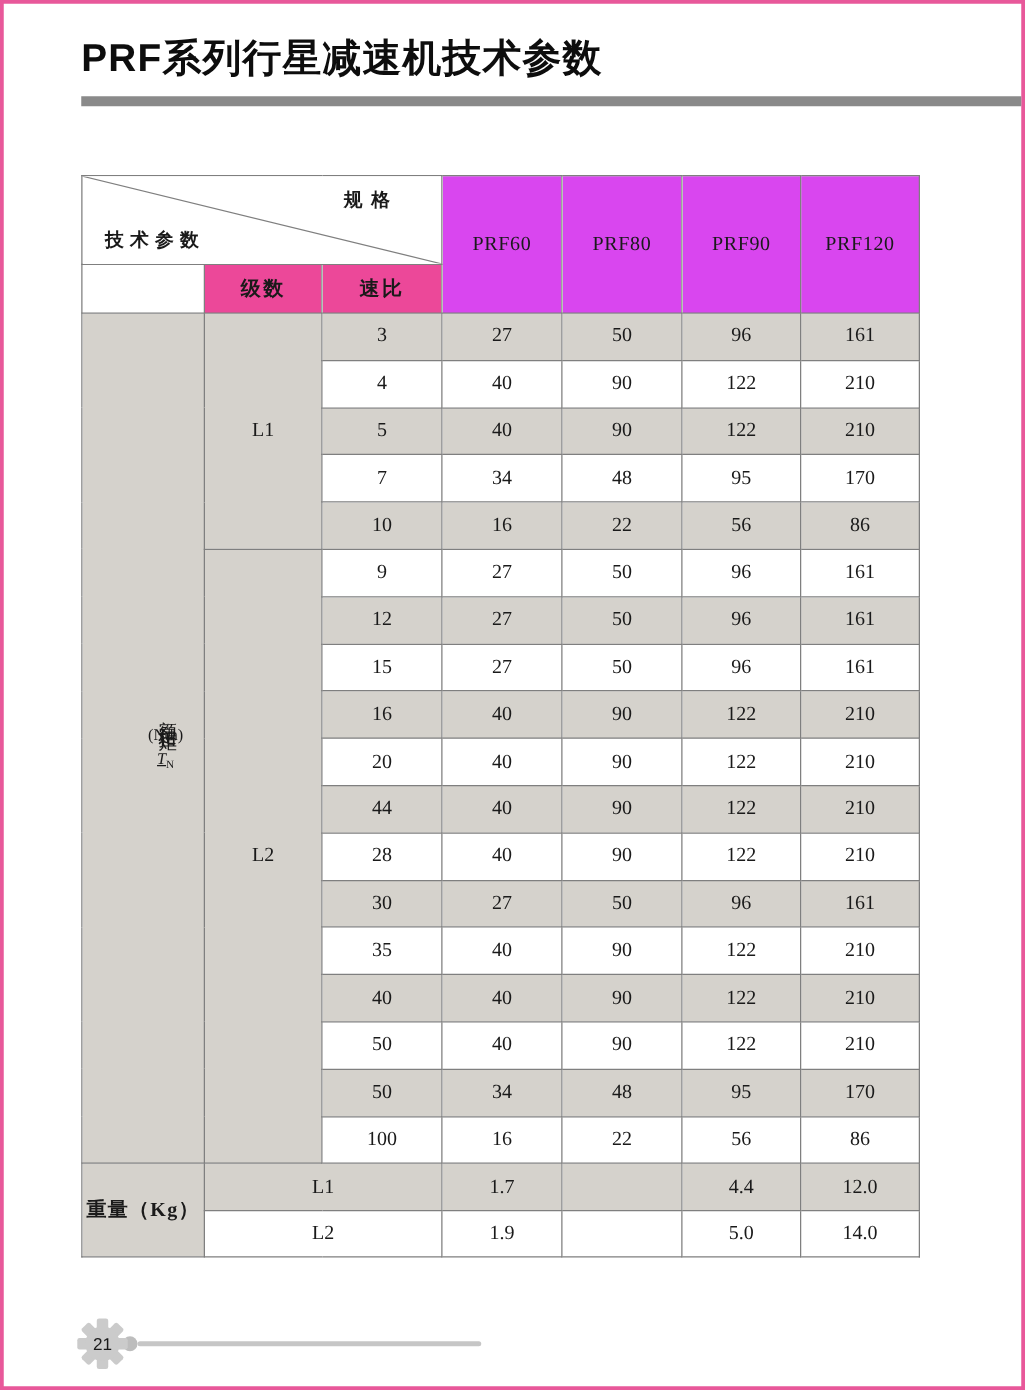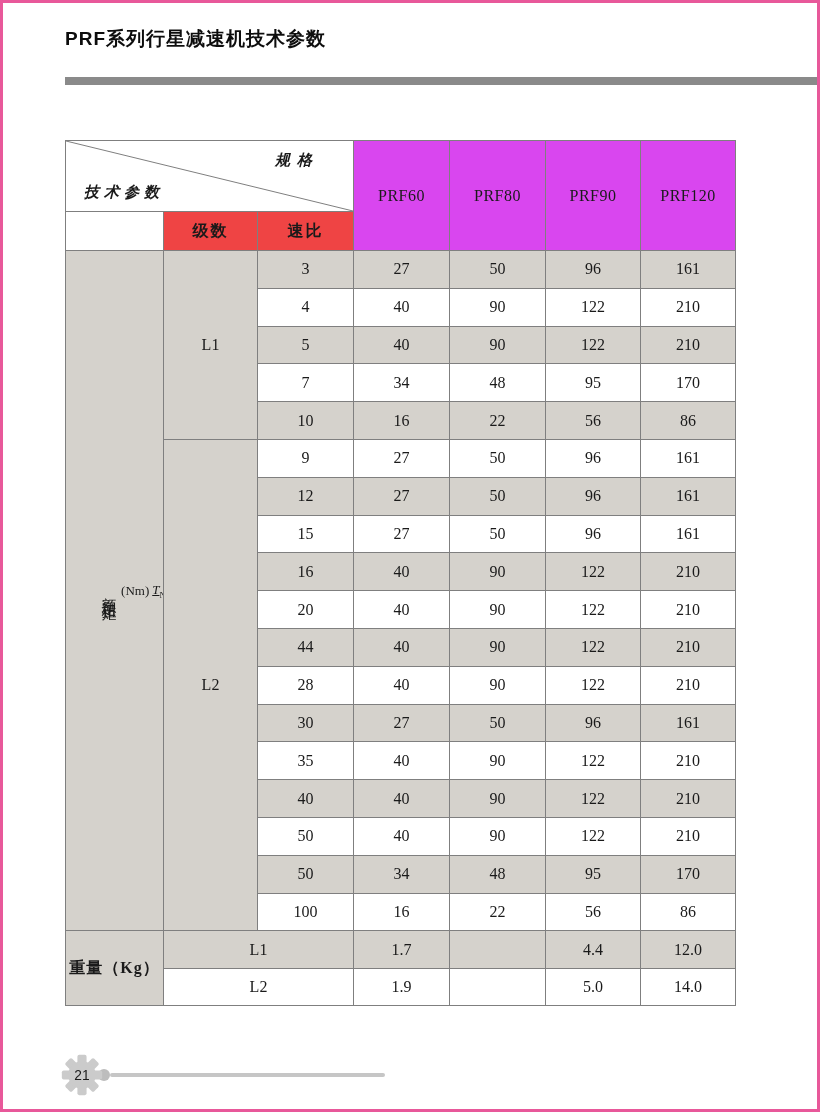--- a/index.html
+++ b/index.html
@@ -9,21 +9,21 @@
     font-family:"Liberation Sans", sans-serif;
     color:#1a1a1a;
   }
   .page-frame {
     position:absolute; inset:0;
     border:3px solid #e8589a;
     pointer-events:none;
   }
   .page-title {
     position:absolute; left:65px; top:26px;
-    font-size:19px; font-weight:bold; letter-spacing:1px; color:#0d0d0d;
+    font-size:31px; font-weight:bold; letter-spacing:1px; color:#0d0d0d;
   }
   .title-bar {
     position:absolute; left:65px; right:3px; top:77px; height:8px;
     background:#8a8a8a;
   }
 
   
   table.spec {
     position:absolute; left:65px; top:140px; width:670px;
     border-collapse:collapse; table-layout:fixed;
@@ -36,41 +36,41 @@
   }
   tr.h1 { height:71px; }
   tr.h2 { height:39px; }
   tr.r-data { height:37.8px; }
   tr.r-weight { height:37.5px; }
 
   tr.shaded td { background:#d5d2cc; }
   td.white-cell { background:#ffffff; }
   td.stage-col { background:#d5d2cc; }
 
-  td.diag-cell { position:relative; background:#fff;font-style:italic; }
+  td.diag-cell { position:relative; background:#fff; }
   .diag-svg { position:absolute; inset:0; width:100%; height:100%; display:block; }
   .corner-spec {
     position:absolute; top:10px; right:34px;
     font-family:"Liberation Sans",sans-serif; font-weight:bold; font-size:15px; letter-spacing:7px;
   }
   .corner-param {
     position:absolute; bottom:9px; left:18px;
     font-family:"Liberation Sans",sans-serif; font-weight:bold; font-size:15px; letter-spacing:5px;
   }
   td.model-cell {
     background:#d946ef; font-family:"Liberation Sans",sans-serif;
     font-size:15px; letter-spacing:0.5px;
   }
   td.subh-cell {
-    background:#ef4444; font-family:"Liberation Sans",sans-serif;
+    background:#ec4899; font-family:"Liberation Sans",sans-serif;
     font-weight:bold; font-size:15px; letter-spacing:2px;
   }
 
   .torque-wrap {
-    display:flex; flex-direction:row; align-items:center; justify-content:center;
+    display:flex; flex-direction:column; align-items:center; justify-content:center;
     height:100%; gap:3px;padding-left:36px;
   }
   .vtext {
     writing-mode:vertical-rl; text-orientation:upright;
     font-size:15px; letter-spacing:3px;
   }
   .unit { font-size:13px; }
   .symbol { font-size:13px;text-decoration:underline; }
   .symbol i { font-family:"Liberation Serif",serif; }
   .symbol sub { font-size:9px; }

